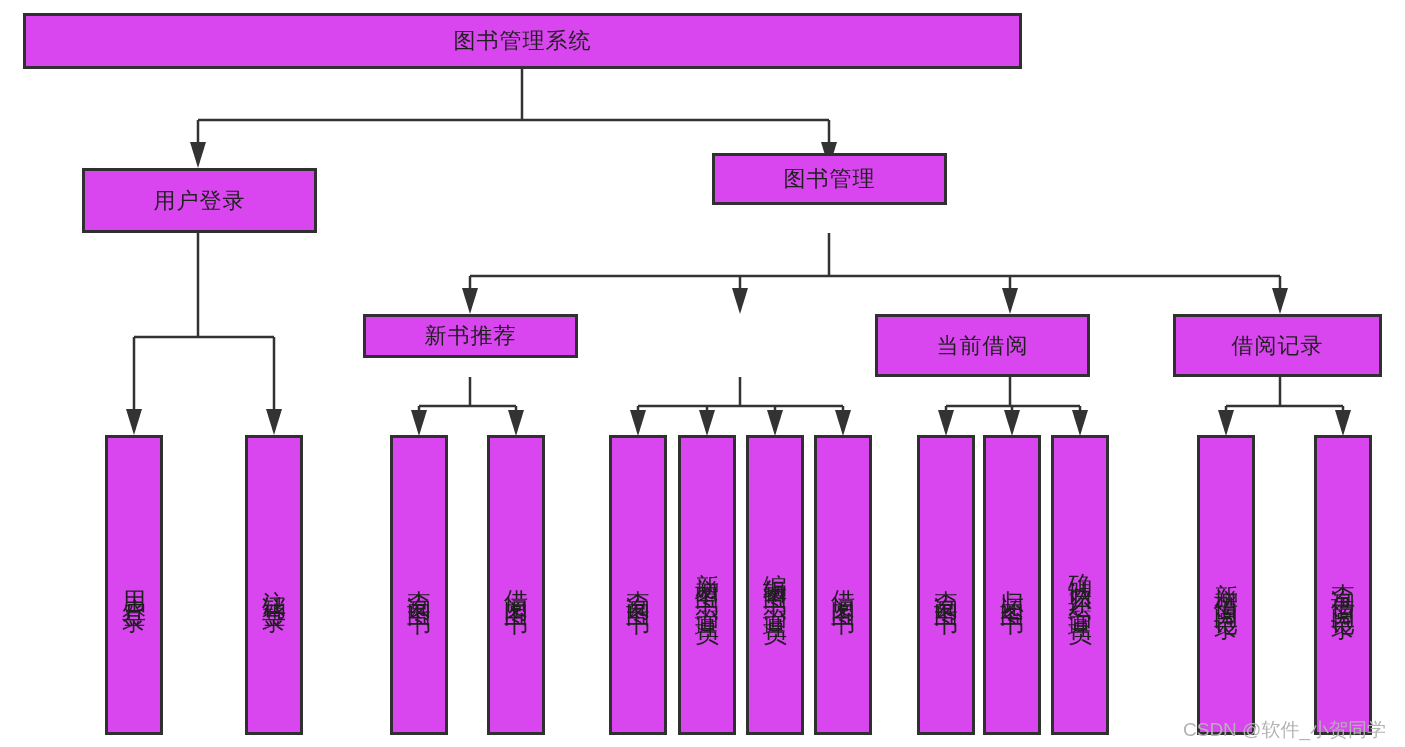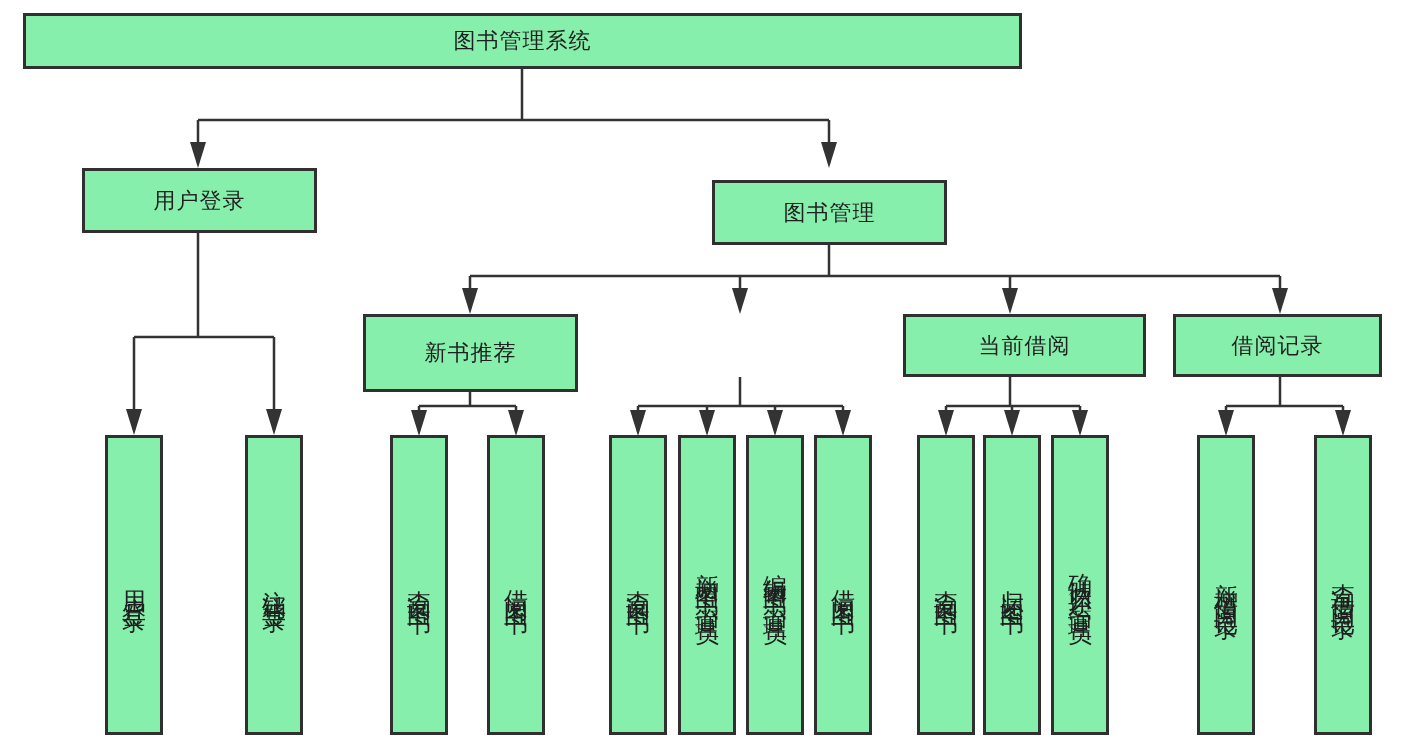--- a/index.html
+++ b/index.html
@@ -13,21 +13,21 @@
   #diagram { position: absolute; inset: 0; width: 1405px; height: 747px; }
   svg.connectors {
     position: absolute; left: 0; top: 0; z-index: 1;
   }
   svg.connectors path { stroke: #333333; stroke-width: 2.5; fill: none; }
   svg.connectors polygon { fill: #333333; stroke: none; }
   .hbox, .vbox {
     position: absolute;
     box-sizing: border-box;
     border: 3px solid #303030;
-    background: #86efac;
+    background: #d946ef;
     display: flex;
     align-items: center;
     justify-content: center;
     z-index: 2;
     color: #1f1f1f;
   }
   .hbox { font-size: 22px; letter-spacing: 1px; }
   .vbox { width: 58px; top: 435px; height: 300px; }
   .vbox .vlbl {
     writing-mode: vertical-lr;
@@ -88,28 +88,28 @@
     <polygon points="1335,410 1351,410 1343,436"></polygon>
   </svg>
 
   <div class="hbox" style="left:23px; top:13px; width:999px; height:56px">
     <span>图书管理系统</span>
   </div>
 
   <div class="hbox" style="left:82px; top:168px; width:235px; height:65px">
     <span>用户登录</span>
   </div>
-  <div class="hbox" style="left:712px; top:180px; width:235px; height:65px">
+  <div class="hbox" style="left:712px; top:153px; width:235px; height:52px">
     <span>图书管理</span>
   </div>
 
-  <div class="hbox" style="left:363px; top:314px; width:215px; height:78px">
+  <div class="hbox" style="left:363px; top:314px; width:215px; height:44px">
     <span>新书推荐</span>
   </div>
-  <div class="hbox" style="left:903px; top:314px; width:243px; height:63px">
+  <div class="hbox" style="left:875px; top:314px; width:215px; height:63px">
     <span>当前借阅</span>
   </div>
   <div class="hbox" style="left:1173px; top:314px; width:209px; height:63px">
     <span>借阅记录</span>
   </div>
 
   <div class="vbox" style="left:105px">
     <span class="vlbl">用户登录</span>
   </div>
   <div class="vbox" style="left:245px">
@@ -146,14 +146,15 @@
     <span class="vlbl">确认归还（管理员）</span>
   </div>
 
   <div class="vbox" style="left:1197px">
     <span class="vlbl">新增借阅记录</span>
   </div>
   <div class="vbox" style="left:1314px">
     <span class="vlbl">查询借阅记录</span>
   </div>
 
+  <div class="watermark">CSDN @软件_小贺同学</div>
 
 </div>
 
 </body></html>

